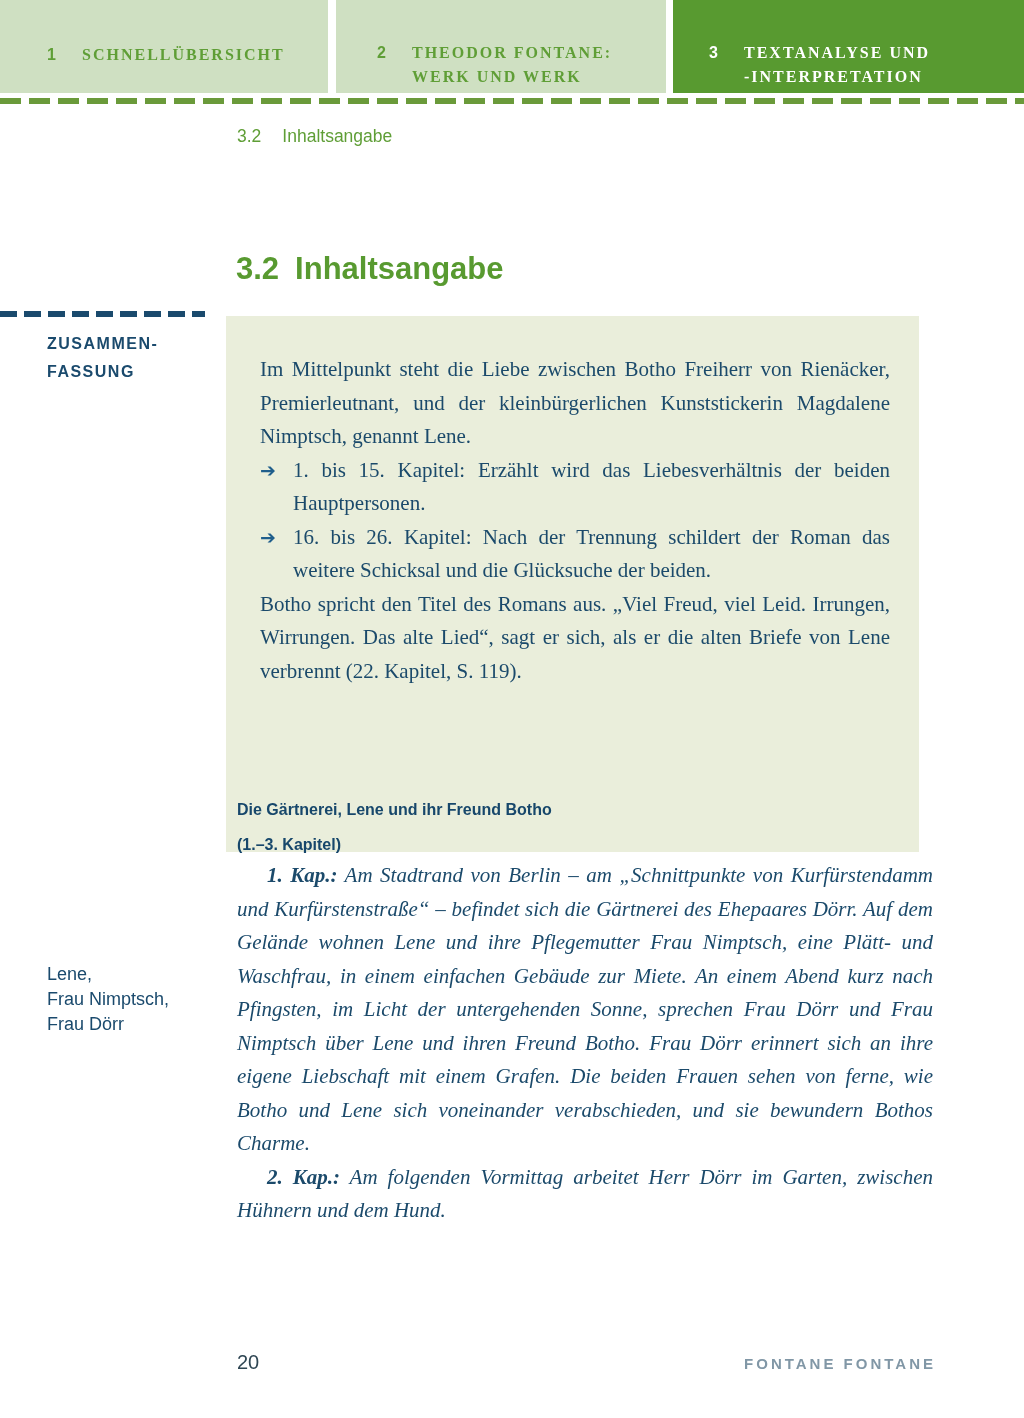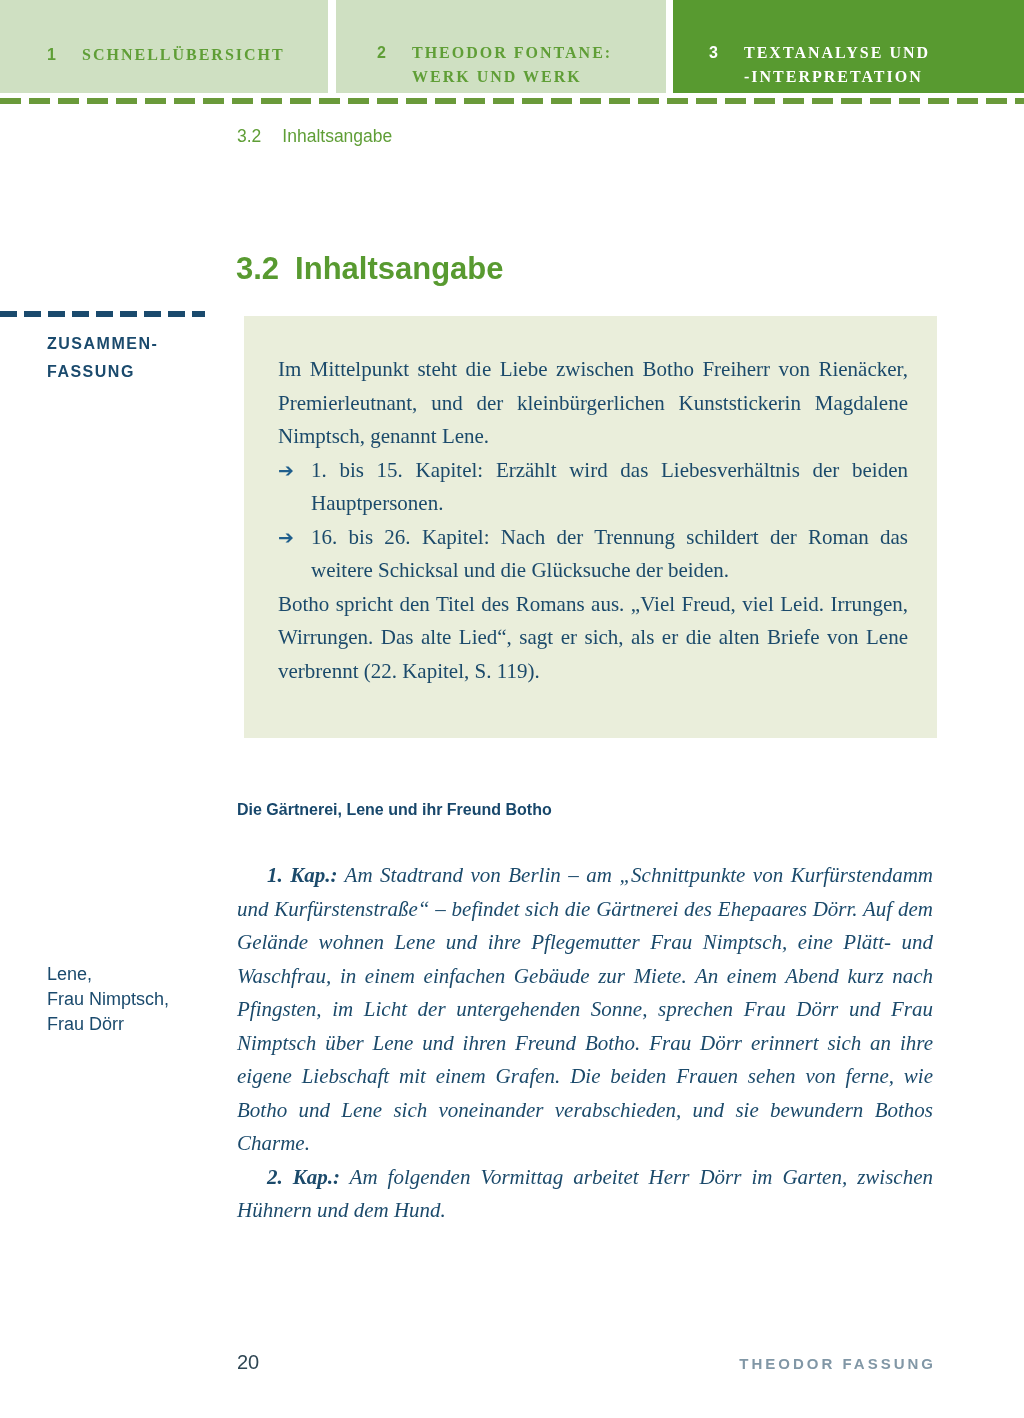--- a/index.html
+++ b/index.html
@@ -59,21 +59,21 @@
   }
   .summary-label span { display: block; }
   .margin-note {
     position: absolute; top: 962px; left: 47px;
     color: #1a4a6d; font-size: 18px; line-height: 25px;
   }
   .margin-note span { display: block; }
 
   
   .summary-box {
-    position: absolute; top: 316px; left: 244px; width: 693px; height: 422px;
+    position: absolute; top: 316px; left: 226px; width: 693px; height: 536px;
     box-sizing: border-box; background: #eaeedb;
     padding: 37px 29px 0 34px;
     color: #1b4a6b; font-family: "Liberation Serif", serif;
     font-size: 21px; line-height: 33.5px;
   }
   .summary-box p { margin: 0; text-align: justify; }
   .bullet { display: flex; }
   .bullet .arrow {
     width: 33px; flex: none; color: #1f5e8c;
     font-family: "DejaVu Sans", sans-serif; font-size: 19px;
@@ -167,22 +167,23 @@
     </div>
     <div class="bullet">
       <span class="arrow">➔</span>
       <span class="btext">16. bis 26. Kapitel: Nach der Trennung schildert der Roman das weitere Schicksal und die Glücksuche der beiden.</span>
     </div>
     <p>Botho spricht den Titel des Romans aus. „Viel Freud, viel Leid. Irrungen, Wirrungen. Das alte Lied“, sagt er sich, als er die alten Briefe von Lene verbrennt (22. Kapitel, S. 119).</p>
   </div>
 
   <div class="content-heading">
     <span>Die Gärtnerei, Lene und ihr Freund Botho</span>
+    <span>(1.–3. Kapitel)</span>
   </div>
   <div class="body-text">
     <p><b>1. Kap.:</b><span> Am Stadtrand von Berlin – am „Schnittpunkte von Kur­fürstendamm und Kurfürstenstraße“ – befindet sich die Gärtnerei des Ehepaares Dörr. Auf dem Gelände wohnen Lene und ihre Pfle­gemutter Frau Nimptsch, eine Plätt- und Waschfrau, in einem ein­fachen Gebäude zur Miete. An einem Abend kurz nach Pfingsten, im Licht der untergehenden Sonne, sprechen Frau Dörr und Frau Nimptsch über Lene und ihren Freund Botho. Frau Dörr erinnert sich an ihre eigene Liebschaft mit einem Grafen. Die beiden Frau­en sehen von ferne, wie Botho und Lene sich voneinander verab­schieden, und sie bewundern Bothos Charme.</span></p>
     <p><b>2. Kap.:</b><span> Am folgenden Vormittag arbeitet Herr Dörr im Garten, zwischen Hühnern und dem Hund.</span></p>
   </div>
 
   <div class="footer-pagenum">20</div>
-  <div class="footer-booktitle">THEODOR FASSUNG</div>
+  <div class="footer-booktitle">FONTANE FONTANE</div>
 
 </div>
 
 </body></html>

